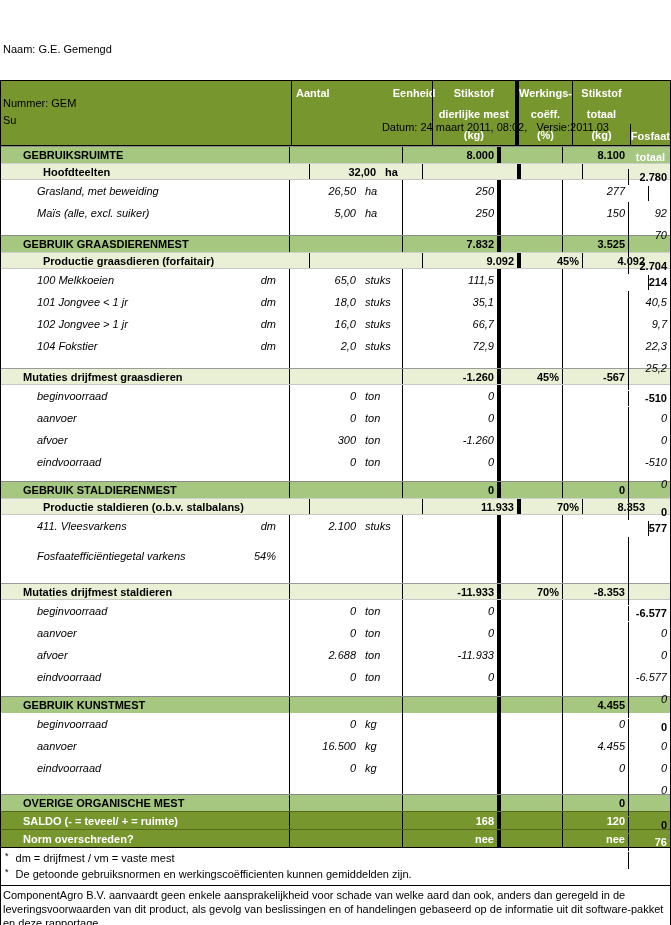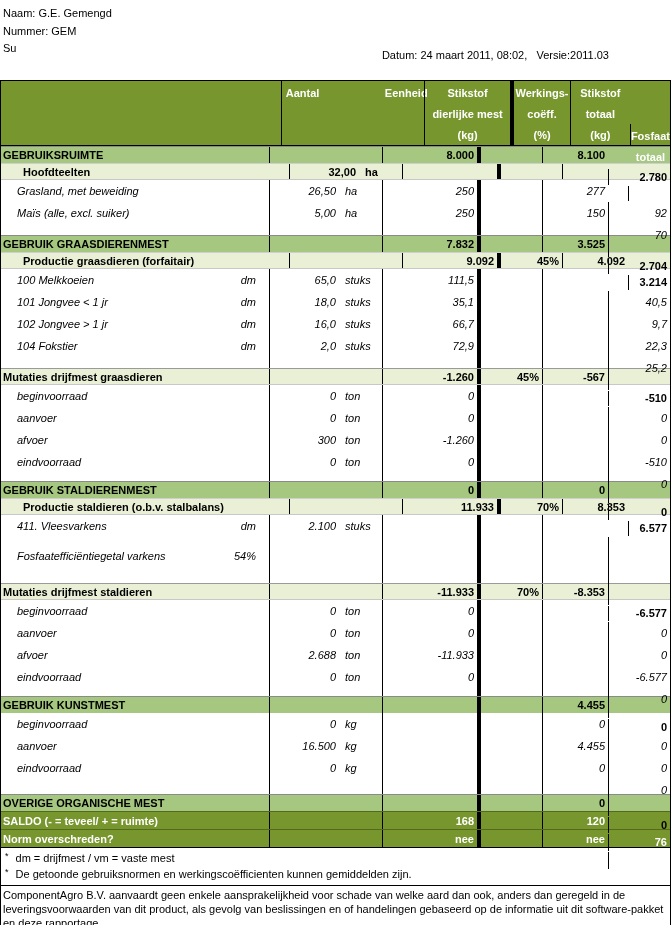--- a/index.html
+++ b/index.html
@@ -13,29 +13,29 @@
   .page { width: 671px; }
 
   
   .header-block { padding: 4px 0 0 3px; height: 80px; }
   .report-title {
     font-size: 17px;
     font-weight: bold;
     margin: 2px 0 8px 1px;
     letter-spacing: 0;
   }
-  .meta-line { height: 18px; line-height: 18px; }
+  .meta-line { height: 18px; line-height: 18px; margin-top: 36px; }
   .su-line { position: relative; height: 17px; line-height: 17px; }
   .datum-text { position: absolute; right: 62px; top: 7px; white-space: pre; }
 
   
   .frame { border-left: 1px solid #000; border-right: 1px solid #000; }
 
   
-  .col-label   { width: 268px; }
+  .col-label   { width: 268px; margin-left: 20px; }
   .col-aantal  { width: 70px;  border-left: 1px solid #000; }
   .col-eenheid { width: 43px; }
   .col-sdm     { width: 95px;  border-left: 1px solid #000; }
   .col-wc      { width: 65px;  border-left: 4px solid #000000; }
   .col-st      { width: 66px;  border-left: 1px solid #000; }
   .col-ft      { width: 62px;  border-left: 1px solid #000; flex: 1; margin-top: 43px; }
 
   
   .thead {
     display: flex;

